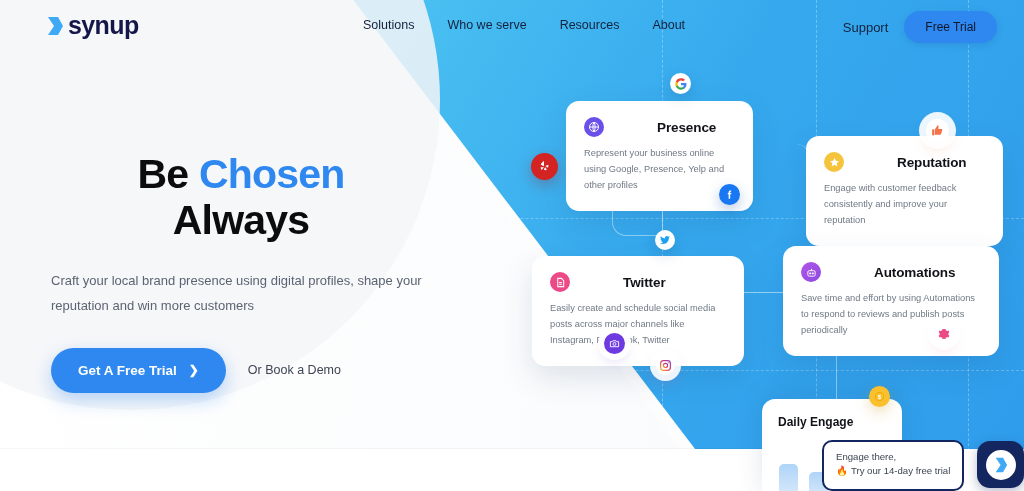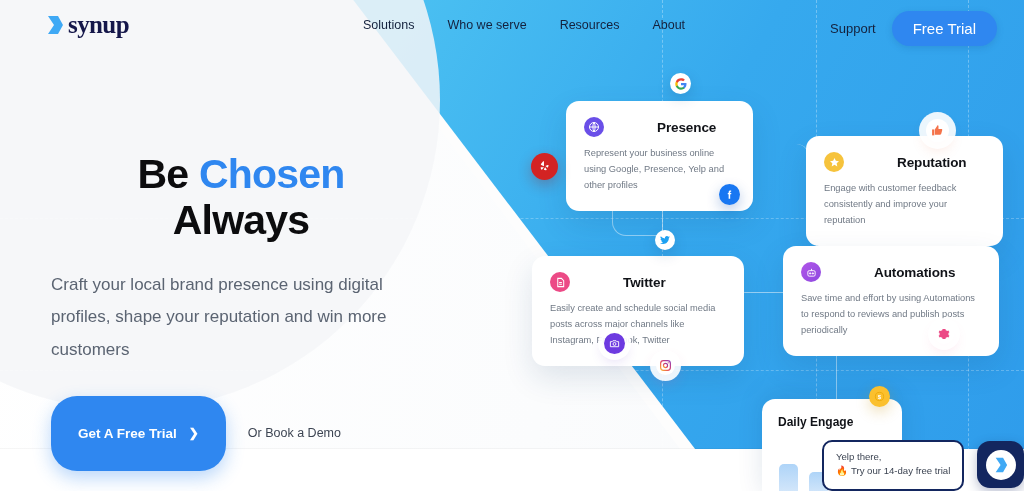--- a/index.html
+++ b/index.html
@@ -37,42 +37,42 @@
     background:rgba(0,0,0,.035);
   }
   .grid-v{ position:absolute; top:0; height:100%; width:0; border-left:1px dashed rgba(255,255,255,.30); }
   .grid-h{ position:absolute; left:0; width:100%; height:0; border-top:1px dashed rgba(255,255,255,.26); }
 
   
   .conn{ position:absolute; border:1.4px solid rgba(255,255,255,.55); border-radius:12px; }
 
   
   .nav{ position:absolute; left:0; top:0; width:100%; height:52px; z-index:40; }
-  .logo{ position:absolute; left:47px; top:11px; display:flex; align-items:center; gap:4px;font-family:Liberation Serif, serif; }
+  .logo{ position:absolute; left:47px; top:11px; display:flex; align-items:center; gap:4px; }
   .logo-mark{ width:17px; height:22px; }
   .logo-text{ font-size:25px; font-weight:bold; color:#15174a; letter-spacing:-.6px; }
   .nav-links{ position:absolute; left:317px; top:18px; display:flex; gap:33px;margin-left:46px; }
   .nav-links a{ font-size:12.5px; color:#14213d; text-decoration:none; white-space:nowrap; }
   .nav-right{ position:absolute; right:27px; top:11px; display:flex; align-items:center; gap:16px; }
   .nav-support{ font-size:13px; color:#14213d; text-decoration:none; }
   .btn-freetrial{
-    background:#2f87f0; color:#ffffff; border:none; border-radius:18px;
-    padding:9px 21px; font-size:15px; font-family:inherit; cursor:pointer;
+    background:#2f87f0; color:#0f172a; border:none; border-radius:18px;
+    padding:9px 21px; font-size:12px; font-family:inherit; cursor:pointer;
     box-shadow:0 2px 7px rgba(20,70,140,.18);
   }
 
   
   .hero{ position:absolute; left:51px; top:152px; width:380px; z-index:30; }
   .hero h1{ font-size:41px; line-height:1.12; font-weight:bold; color:#0c0c0e; letter-spacing:-.8px;text-align:center; }
   .hero h1 .hl{ color:#2f87f0; }
-  .hero p{ margin-top:25px; font-size:17px; line-height:1.92; color:#5b6472; }
+  .hero p{ margin-top:25px; font-size:13px; line-height:1.92; color:#5b6472; }
   .hero-cta{ margin-top:29px; display:flex; align-items:center; gap:22px; }
   .btn-trial{
     background:#2f87f0; color:#fff; border:none; border-radius:26px;
-    padding:30px 27px; font-size:13.5px; font-weight:bold; font-family:inherit;
+    padding:15px 27px; font-size:13.5px; font-weight:bold; font-family:inherit;
     cursor:pointer; display:flex; align-items:center; gap:12px;
     box-shadow:0 7px 18px rgba(47,135,240,.33);
   }
   .btn-trial .chev{ font-size:12px; font-weight:bold; }
   .demo-link{ font-size:12.5px; color:#3d4553; text-decoration:none; }
 
   
   .card{
     position:absolute; background:#fff; border-radius:13px;
     box-shadow:0 12px 30px rgba(20,60,110,.13); z-index:20; padding:16px 18px 17px 18px;
@@ -247,21 +247,21 @@
     <div class="rv-title">Daily Engage</div>
     <div class="rv-bars">
       <div class="rv-bar" style="height:35px"></div>
       <div class="rv-bar" style="height:27px"></div>
       <div class="rv-bar" style="height:45px"></div>
     </div>
   </div>
 
   <div class="chat">
     <div class="chat-bubble">
-      <div class="chat-l1">Yelp there,</div>
+      <div class="chat-l1">Engage there,</div>
       <div class="chat-l2">
         <span>🔥</span>
         <span>Try our 14-day free trial</span>
       </div>
     </div>
     <div class="chat-logo">
       <span class="chat-logo-inner">
         <svg width="16" height="18" viewBox="0 0 17 22">
           <path d="M2 2 L11 2 L16 11 L11 20 L2 20 L8 11 Z" fill="#3fa9f5"></path>
         </svg>

